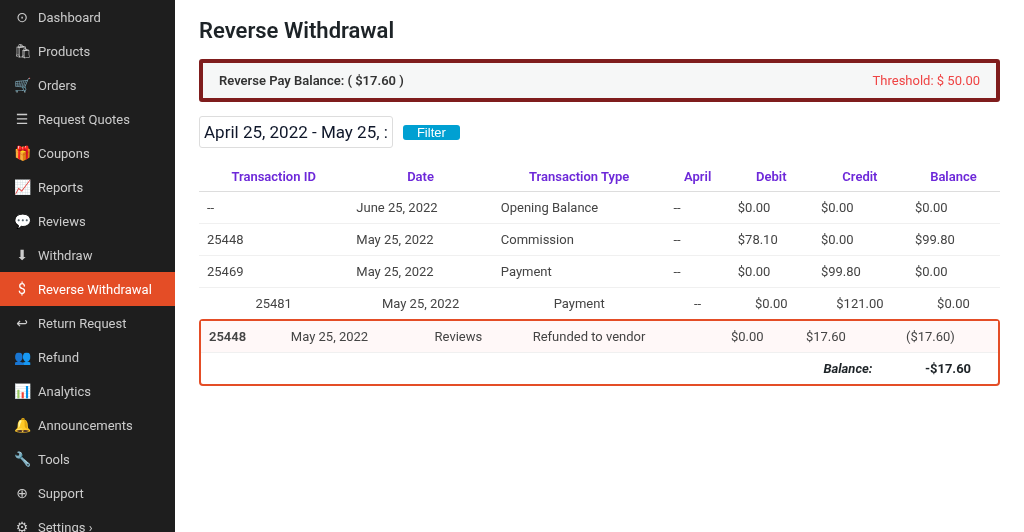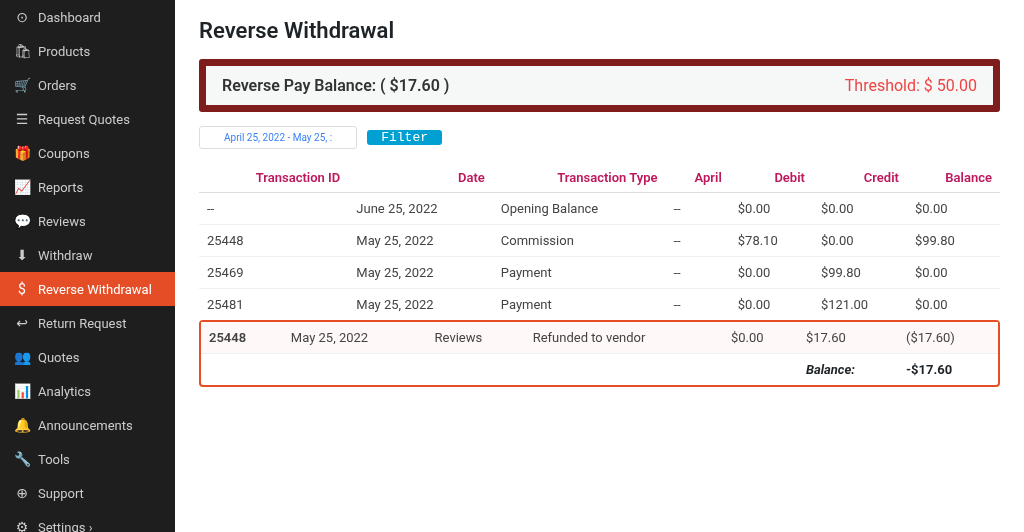--- a/index.html
+++ b/index.html
@@ -42,78 +42,77 @@
 
     .page-title {
       font-size: 22px;
       font-weight: 600;
       color: #1d2327;
       margin-bottom: 16px;
     }
 
     .balance-bar {
       background: #f6f7f7;
-      border: 7px solid #7f1d1d;
+      border: 4px solid #7f1d1d;
       border-radius: 3px;
       padding: 10px 16px;
       display: flex;
       justify-content: space-between;
       align-items: center;
       margin-bottom: 14px;
-      font-size: 16px;
+      font-size: 13px;
       color: #333;
     }
     .balance-bar .label { font-weight: 600; }
     .balance-bar .threshold { color: #ef4444; }
 
     .filter-row {
       display: flex;
       align-items: center;
       gap: 10px;
       margin-bottom: 14px;
     }
     .date-range {
-      font-size: 10px;
-      color: #3b82f6;
-      padding: 5px 24px;
+      font-size: 17px;
+      color: #0f172a;
+      padding: 5px 4px;
       border: 1px solid #ddd;
       border-radius: 3px;
       background: #fff;
     }
     .filter-btn {
       background: #00a0d2;
       color: #fff;
       border: none;
       border-radius: 3px;
       padding: 0 14px;
       cursor: pointer;
       font-size: 13px;
-      font-family: Liberation Mono, monospace;
     }
 
     
     table {
       width: 100%;
       border-collapse: collapse;
       font-size: 13px;
     }
     thead tr th {
-      text-align: right;
+      text-align: center;
       padding: 7px 8px;
-      color: #be185d;
+      color: #6d28d9;
       font-weight: 600;
       border-bottom: 1px solid #ddd;
     }
     tbody tr td {
       padding: 8px 8px;
       color: #444;
       border-bottom: 1px solid #f0f0f0;
       vertical-align: middle;
     }
-    tbody tr:last-child td { border-bottom: none; }
+    tbody tr:last-child td { border-bottom: none; text-align: center; }
 
     .highlighted-row td {
       background: #fff8f8;
     }
     
     .red-border-wrapper {
       border: 2px solid #e44d26;
       border-radius: 4px;
       margin-top: 0;
     }
@@ -164,21 +163,21 @@
       <div class="sidebar-item active">
         <span class="icon">$</span>
         <span>Reverse Withdrawal</span>
       </div>
       <div class="sidebar-item">
         <span class="icon">↩</span>
         <span>Return Request</span>
       </div>
       <div class="sidebar-item">
         <span class="icon">👥</span>
-        <span>Quotes</span>
+        <span>Refund</span>
       </div>
       <div class="sidebar-item">
         <span class="icon">📊</span>
         <span>Analytics</span>
       </div>
       <div class="sidebar-item">
         <span class="icon">🔔</span>
         <span>Announcements</span>
       </div>
       <div class="sidebar-item">

